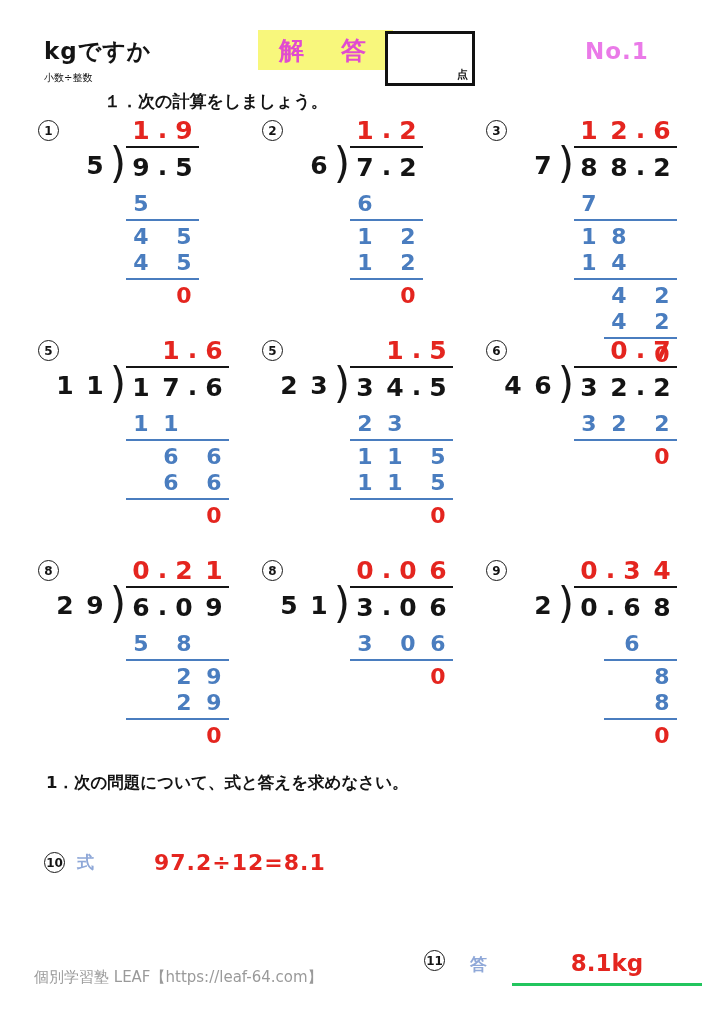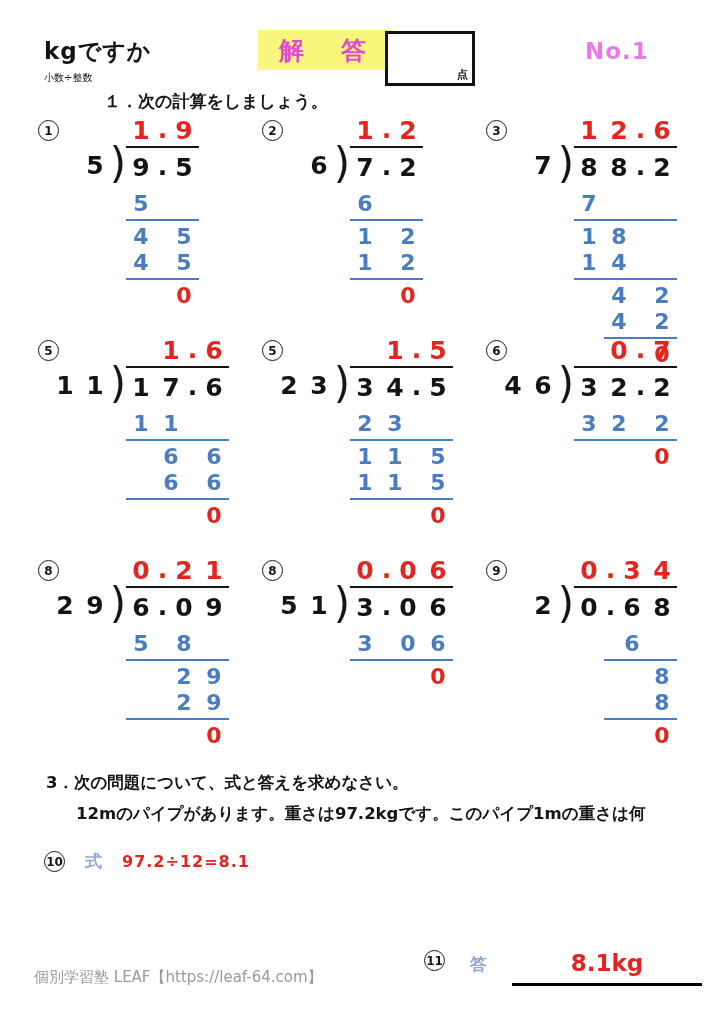--- a/index.html
+++ b/index.html
@@ -41,27 +41,27 @@
   .cell{width:30px; height:30px; display:flex; align-items:center; justify-content:center; font-size:25px;}
   .cell.pt{width:13px; align-items:flex-end; padding-bottom:1px;}
   .work{margin-top:5px;}
   .wrow{display:flex; color:var(--blue); font-weight:bold; margin:1px 0;}
   .wrow .cell{height:25px; font-size:22px;}
   .wrow.red{color:var(--red);}
   .rule{border-top:2.3px solid var(--blue); height:0; margin:3px 0 3px;}
   
   .s2-heading{position:absolute; left:46px; top:772px; font-size:16.5px; font-weight:bold;}
   .s2-text{position:absolute; left:76px; top:801px; width:600px; font-size:16.5px; font-weight:bold; line-height:1.55;}
-  .eqrow{position:absolute; left:44px; top:850px; display:flex; align-items:center; gap:20px;}
+  .eqrow{position:absolute; left:44px; top:850px; display:flex; align-items:center; gap:12px;}
   .eq-label{color:var(--lightblue); font-size:17px; font-weight:bold;}
-  .equation{color:var(--red); font-size:16px; font-weight:bold; letter-spacing:1px;}
+  .equation{color:var(--red); font-size:22px; font-weight:bold; letter-spacing:1px;margin-left:48px;}
   
   .ansrow{position:absolute; left:424px; top:950px; display:flex; align-items:flex-start; gap:25px;}
   .ans-label{color:var(--lightblue); font-size:17px; font-weight:bold; margin-top:3px;}
-  .ansline{width:190px; border-bottom:3px solid #000000; text-align:center;
+  .ansline{width:190px; border-bottom:3px solid #22c55e; text-align:center;
            color:var(--red); font-size:23px; font-weight:bold; padding-bottom:7px;}
   
   .footer{position:absolute; left:34px; top:968px; font-size:15px; color:var(--gray);}
 </style>
 </head>
 <body>
 
 <div class="title">kgですか</div>
 <div class="subtitle">小数÷整数</div>
 <div class="badge">解　答</div>
@@ -443,23 +443,22 @@
           <div class="rule" style="margin-left: 30px; width: 73px;"></div>
           <div class="wrow red">
             <span class="cell"></span>
             <span class="cell pt"></span>
             <span class="cell"></span>
             <span class="cell">0</span>
           </div>
         </div></div></div>
   </div>
 
-<div class="s2-heading">3．次の問題について、式と答えを求めなさい。</div>
+<div class="s2-heading">1．次の問題について、式と答えを求めなさい。</div>
 <div class="s2-text">
-  <div>12mのパイプがあります。重さは97.2kgです。このパイプ1mの重さは何</div>
 </div>
 <div class="eqrow">
   <span class="circle">10</span>
   <span class="eq-label">式</span>
   <span class="equation">97.2÷12=8.1</span>
 </div>
 
 <div class="ansrow">
   <span class="circle">11</span>
   <span class="ans-label">答</span>

